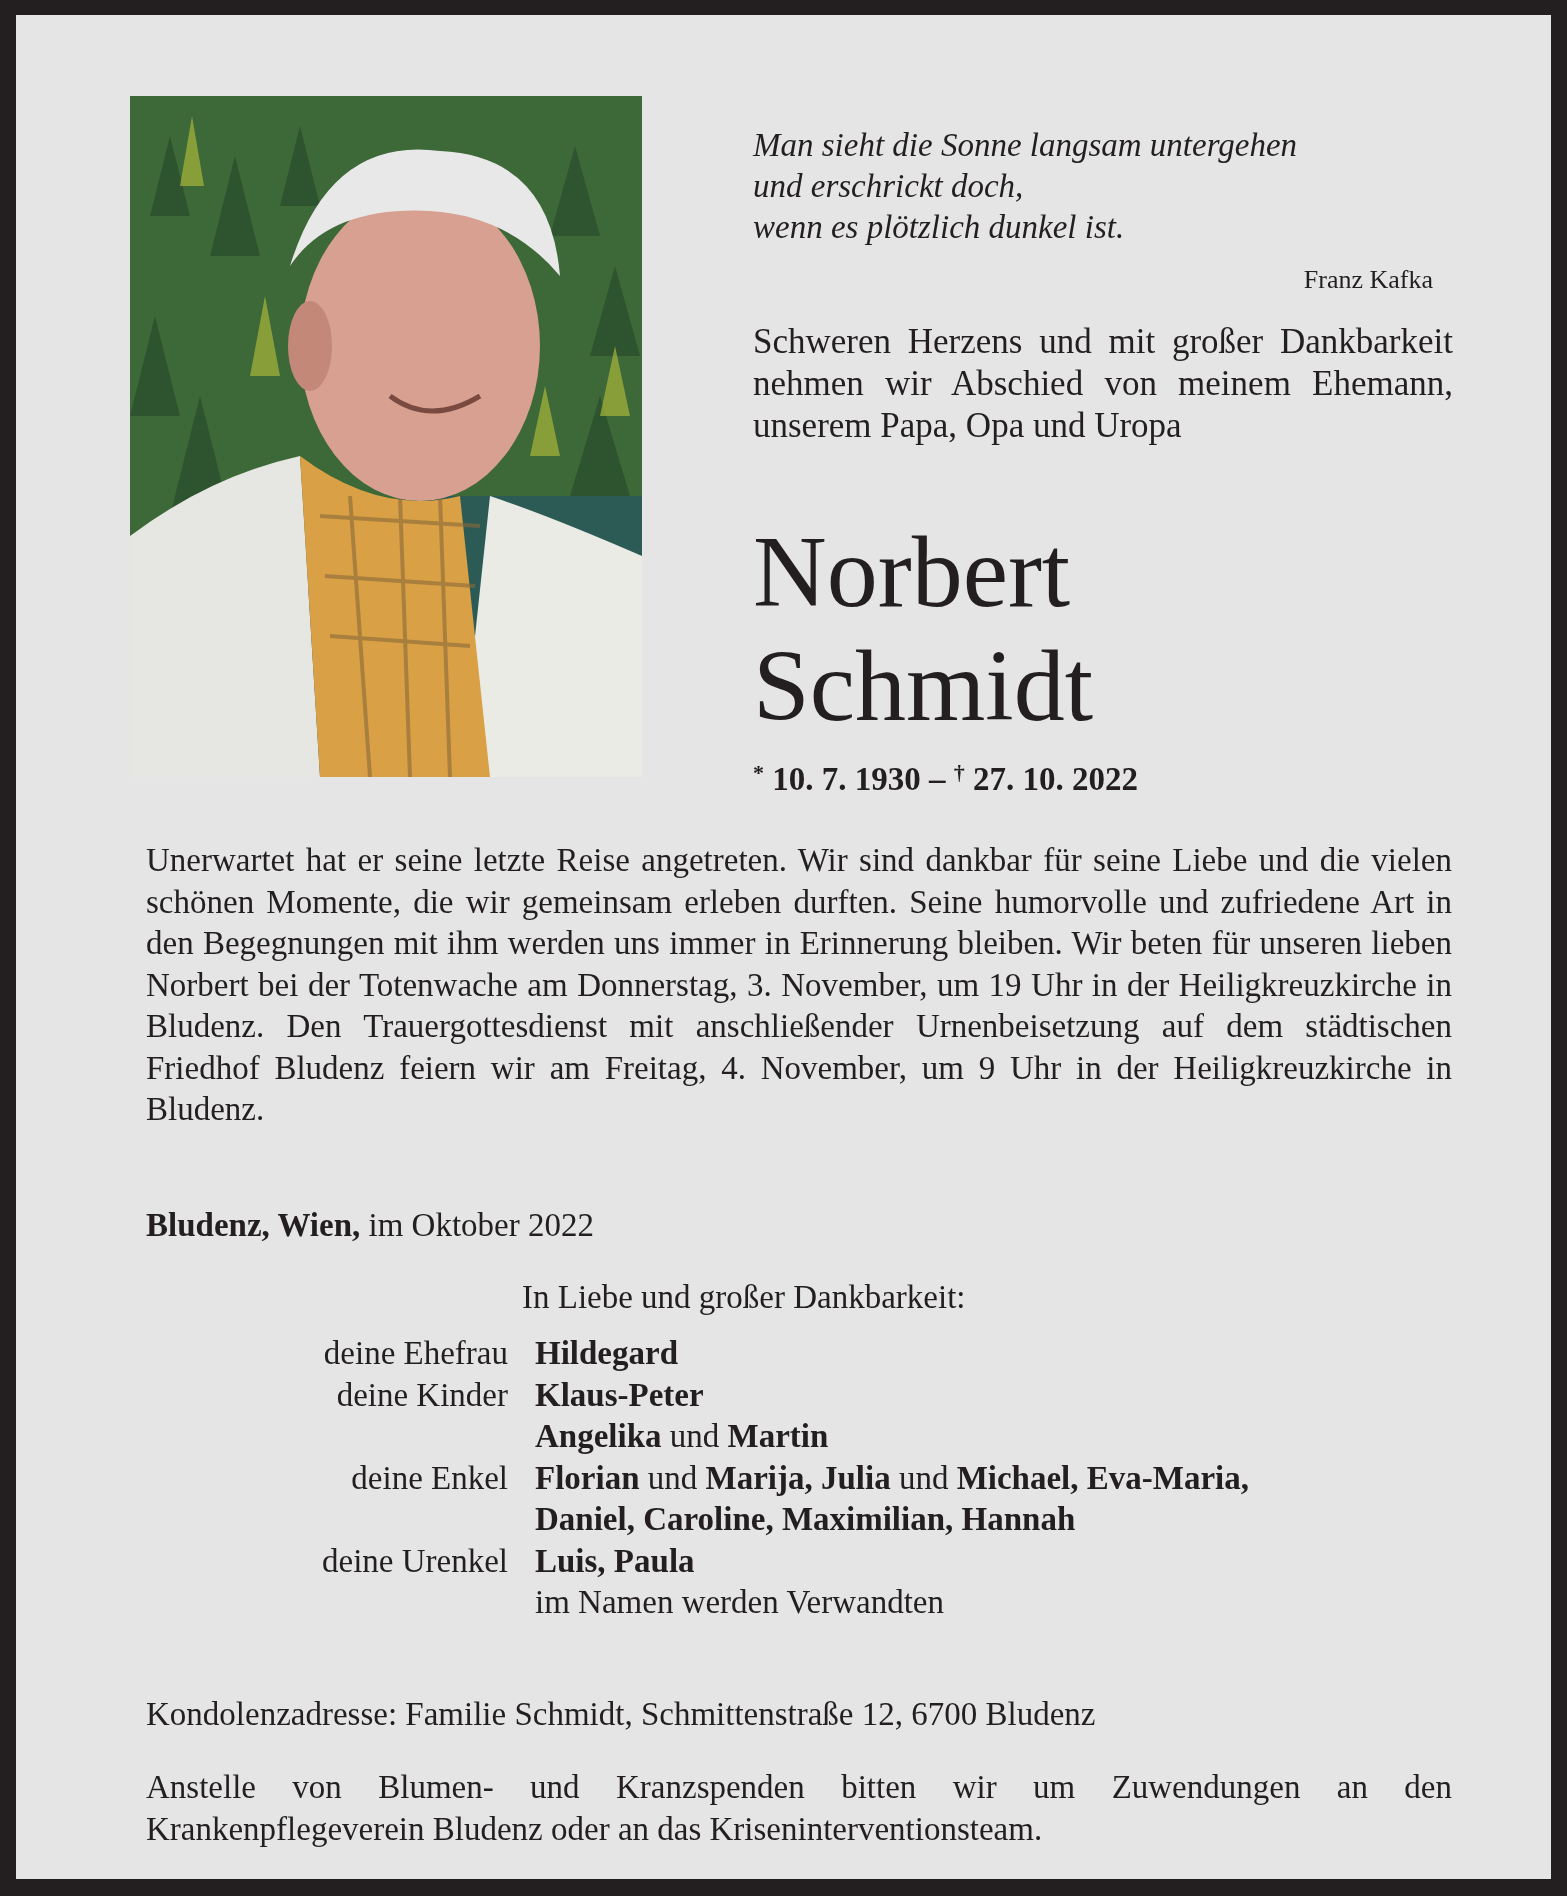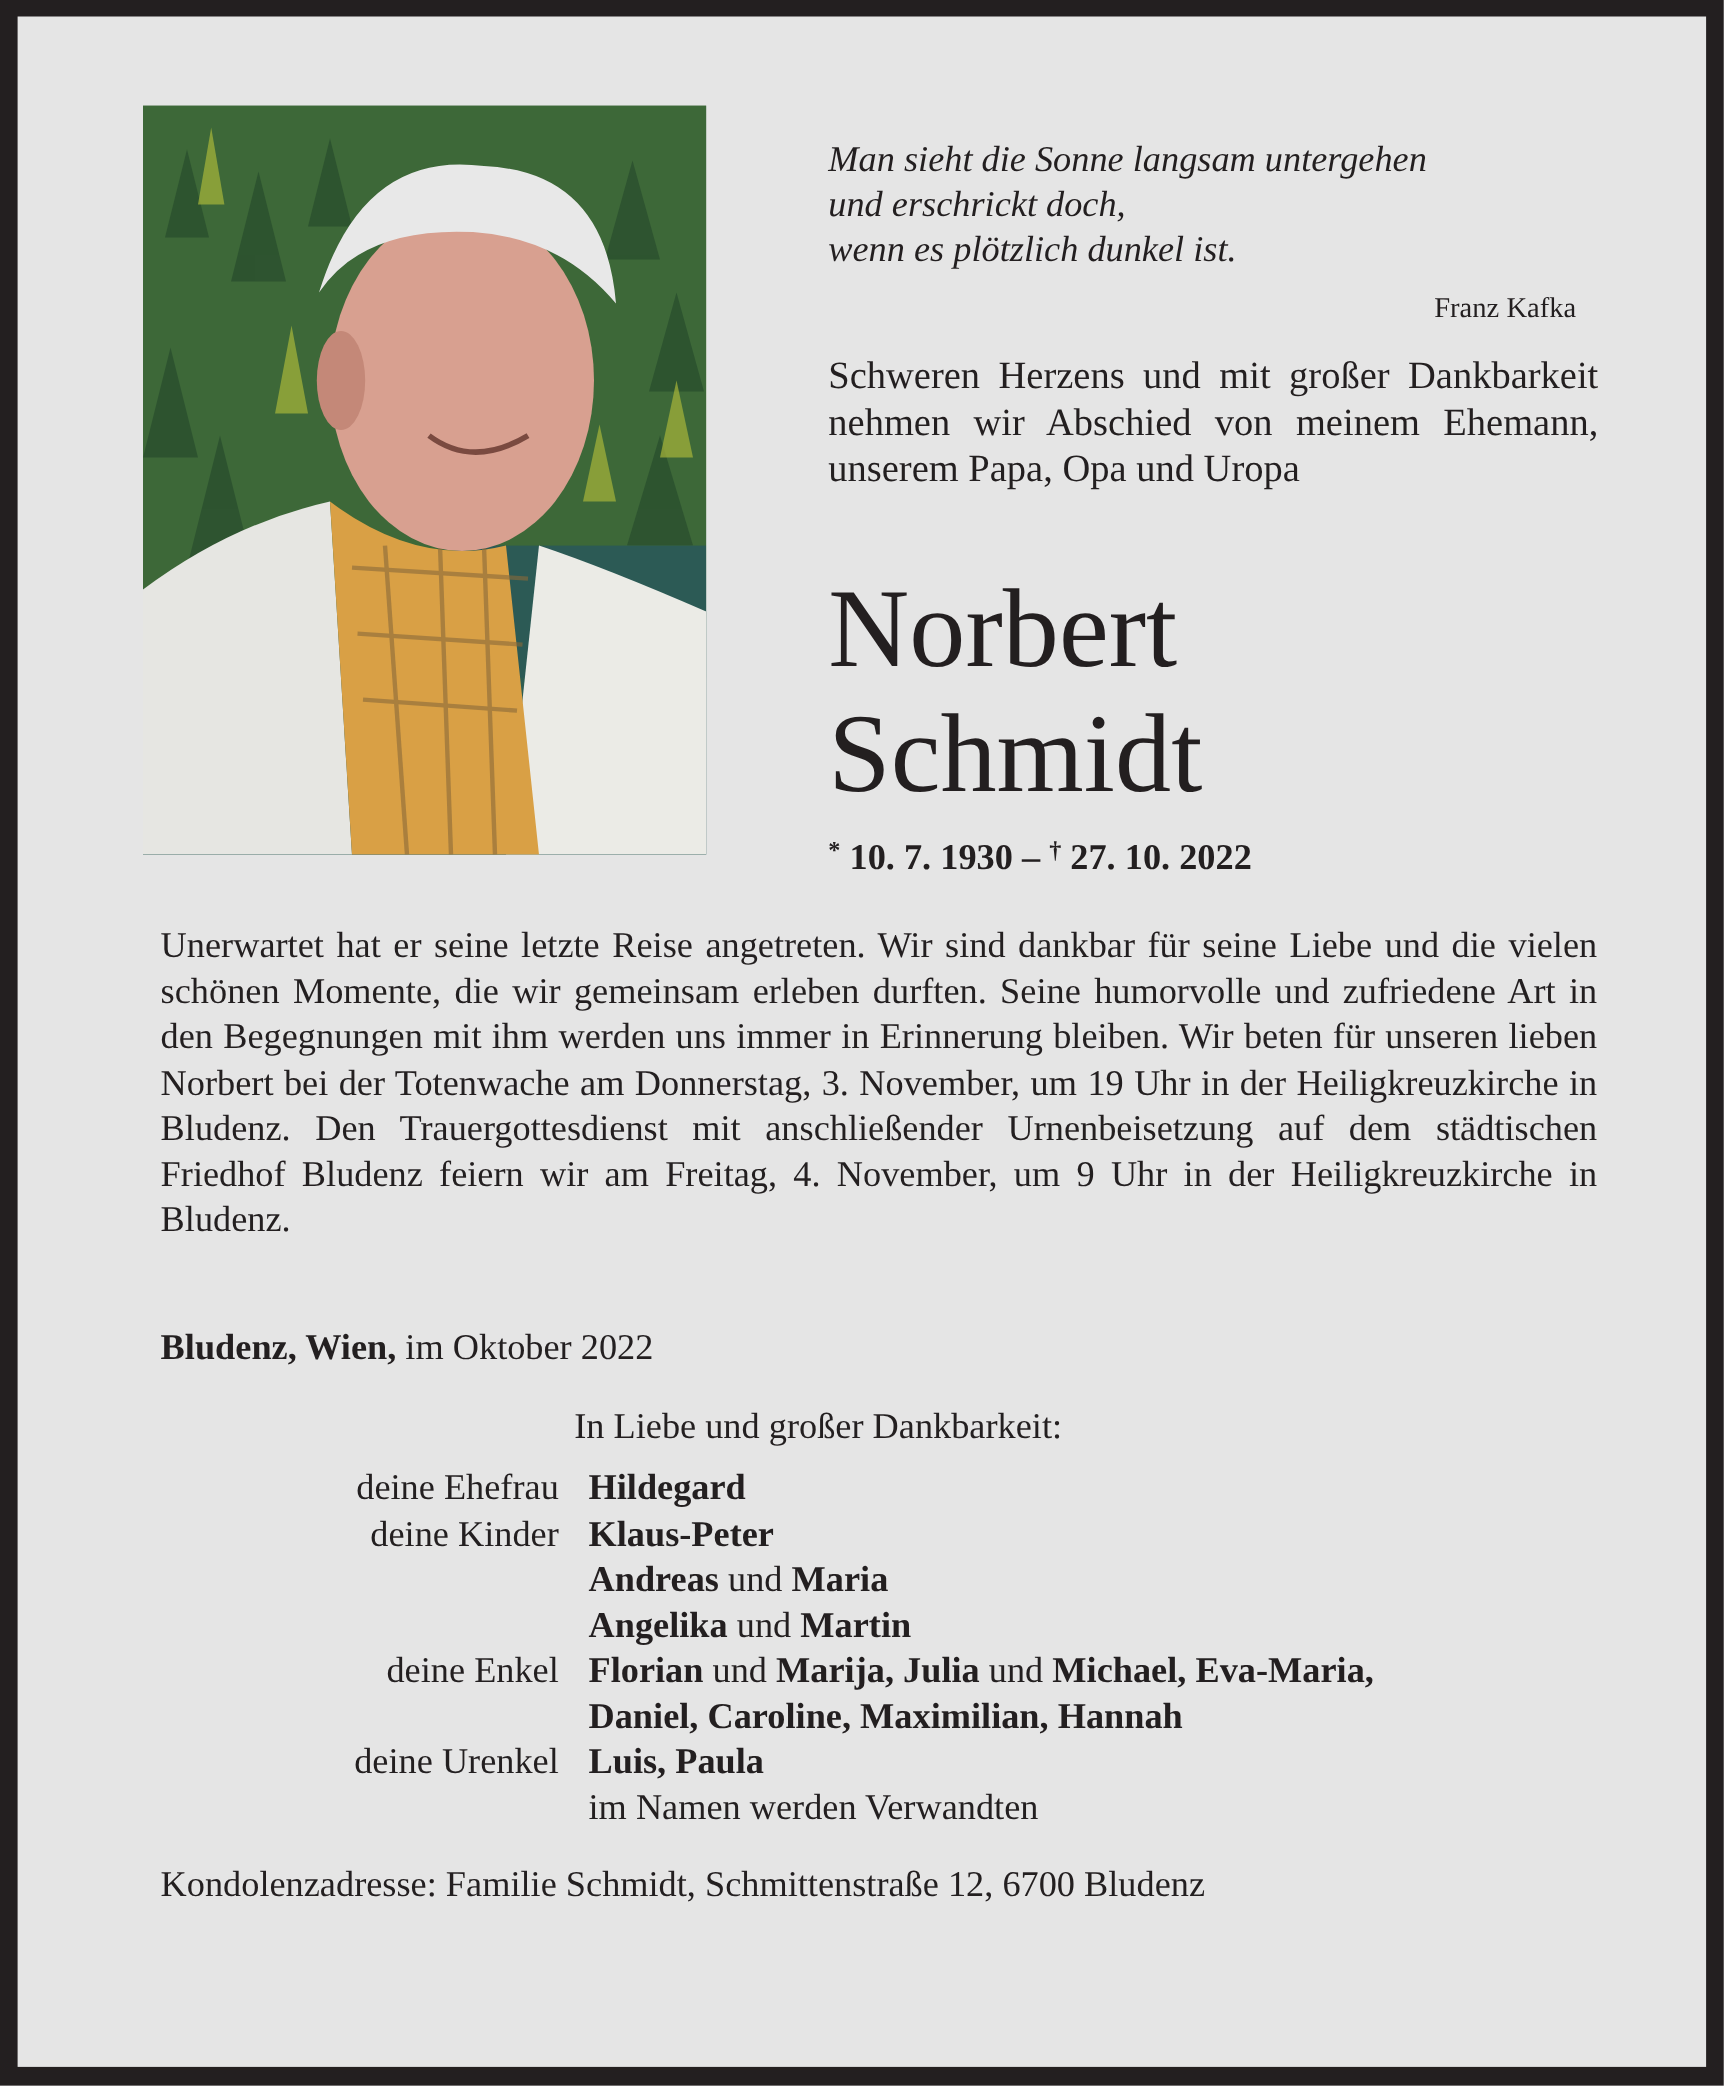--- a/index.html
+++ b/index.html
@@ -186,24 +186,20 @@
     <div class="fam-row">
       <span class="fam-label">deine Ehefrau</span>
       <span class="fam-names"><b>Hildegard</b></span>
     </div>
     <div class="fam-row">
       <span class="fam-label">deine Kinder</span>
       <span class="fam-names"><b>Klaus-Peter</b></span>
     </div>
     <div class="fam-row">
       <span class="fam-label"></span>
-      <span class="fam-names"><b>Andreas</b><span> und </span><b>Maria</b></span>
-    </div>
-    <div class="fam-row">
-      <span class="fam-label"></span>
       <span class="fam-names"><b>Angelika</b><span> und </span><b>Martin</b></span>
     </div>
     <div class="fam-row">
       <span class="fam-label">deine Enkel</span>
       <span class="fam-names"><b>Florian</b><span> und </span><b>Marija, Julia</b><span> und </span><b>Michael, Eva-Maria,</b></span>
     </div>
     <div class="fam-row">
       <span class="fam-label"></span>
       <span class="fam-names"><b>Daniel, Caroline, Maximilian, Hannah</b></span>
     </div>
@@ -211,13 +207,14 @@
       <span class="fam-label">deine Urenkel</span>
       <span class="fam-names"><b>Luis, Paula</b></span>
     </div>
     <div class="fam-row">
       <span class="fam-label"></span>
       <span class="fam-names">im Namen werden Verwandten</span>
     </div>
   </div>
 
   <div class="condolence">Kondolenzadresse: Familie Schmidt, Schmittenstraße 12, 6700 Bludenz</div>
+  <div class="donation">Anstelle von Blumen- und Kranzspenden bitten wir um Zuwendungen an den Krankenpflegeverein Bludenz oder an das Kriseninterventionsteam.</div>
 </div>
 
 </body></html>

